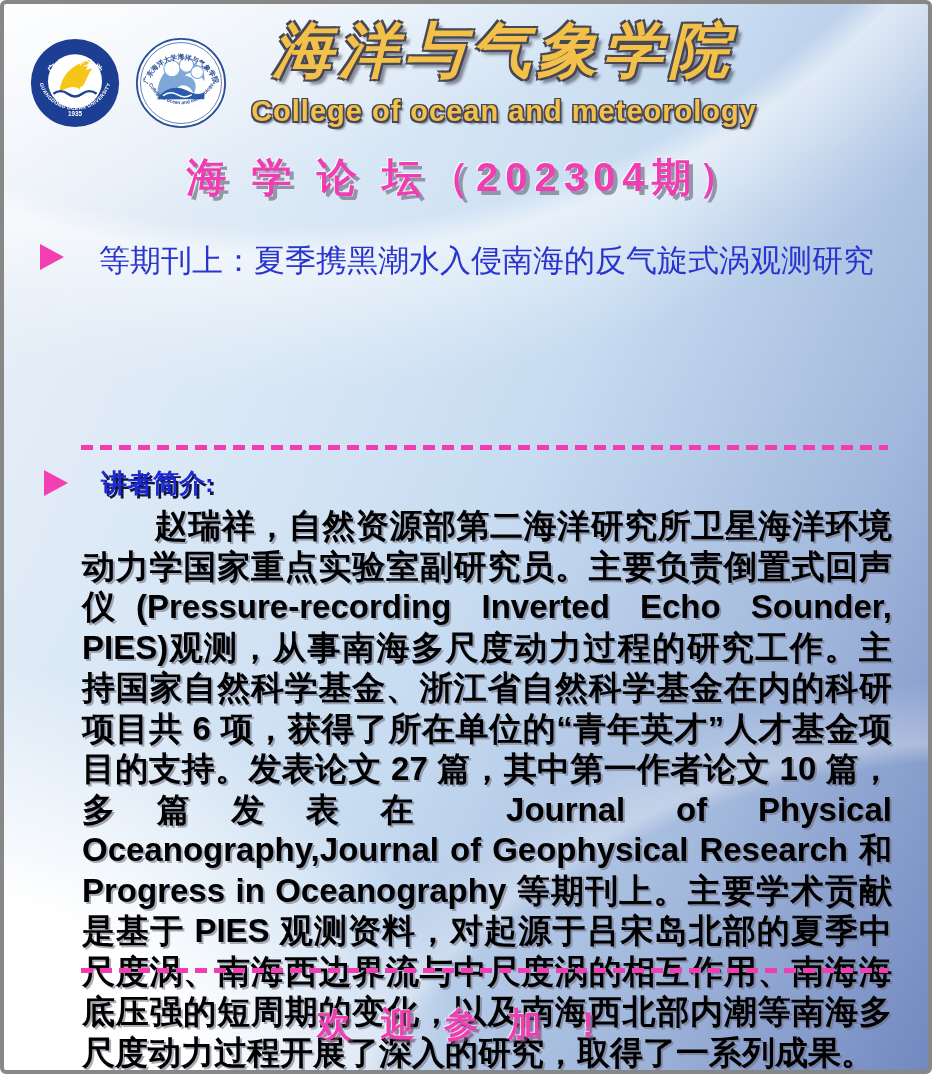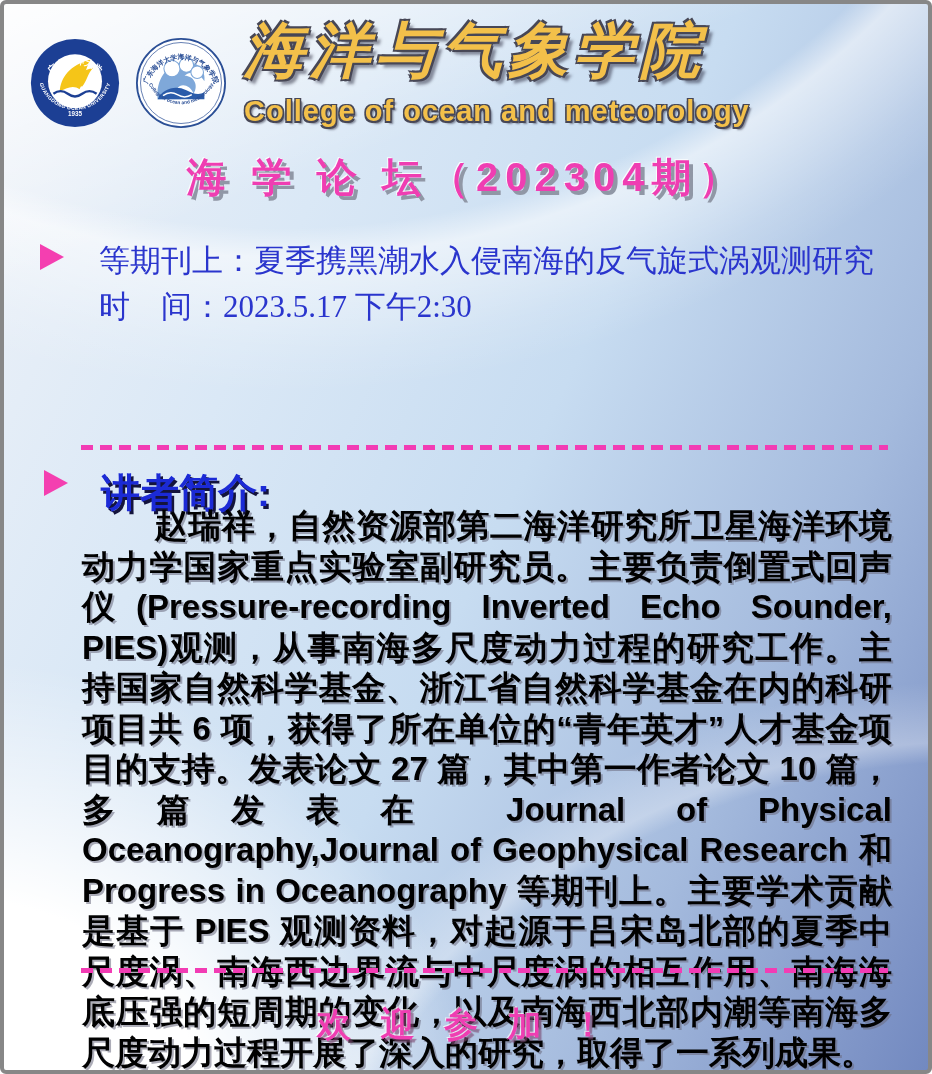--- a/index.html
+++ b/index.html
@@ -13,21 +13,21 @@
     font-family:"Liberation Sans",sans-serif;
     background:
       linear-gradient(160deg, rgba(255,255,255,.92) 0%, rgba(255,255,255,0) 20%),
       radial-gradient(90% 70% at -5% 105%, #ffffff 0%, #ffffff 30%, rgba(255,255,255,0) 62%),
       radial-gradient(140% 110% at 30% -45%, rgba(255,255,255,0) 60%, rgba(255,255,255,.55) 62.5%, rgba(255,255,255,.14) 70%, rgba(255,255,255,0) 74%),
       radial-gradient(120% 95% at 105% 130%, rgba(255,255,255,0) 62%, rgba(255,255,255,.30) 64%, rgba(255,255,255,0) 70%),
       linear-gradient(115deg, #eef2f8 0%, #dae8f6 28%, #c7dcf1 52%, #a4badd 76%, #7d93c6 95%, #7289c0 100%);
   }
   .logos{position:absolute;left:26px;top:34px;display:flex;gap:16px;}
   .logo{display:block;}
-  .titles{position:absolute;left:240px;top:8px;width:520px;text-align:left;}
+  .titles{position:absolute;left:240px;top:8px;width:520px;text-align:center;}
   .college-cn{
     font-family:"DejaVu Serif",serif;font-style:italic;font-weight:bold;
     font-size:60px;letter-spacing:6px;color:#f3c04a;line-height:76px;
     text-shadow:-2px -2px 0 #474756,2px -2px 0 #474756,-2px 2px 0 #474756,2px 2px 0 #474756,5px 5px 3px rgba(40,40,60,.5);
     white-space:nowrap;
   }
   .college-en{
     font-family:"Liberation Sans",sans-serif;font-weight:bold;
     font-size:29px;color:#f3c04a;line-height:34px;margin-top:6px;
     text-shadow:-1.5px -1.5px 0 #474756,1.5px -1.5px 0 #474756,-1.5px 1.5px 0 #474756,1.5px 1.5px 0 #474756,3px 3px 2px rgba(40,40,60,.5);
@@ -54,21 +54,21 @@
   }
   .info-line{height:46px;line-height:46px;white-space:nowrap;}
   .divider{
     position:absolute;left:77px;width:807px;height:5px;
     background:repeating-linear-gradient(to right,#f23cb4 0 12px,transparent 12px 19px);
   }
   .divider-top{top:441px;}
   .divider-bottom{top:964px;}
   .bio-heading{
     position:absolute;left:97px;top:462px;margin:0;
-    font-size:39px;font-weight:bold;color:#1b2ad6;
+    font-size:26px;font-weight:bold;color:#1b2ad6;
     text-shadow:2.5px 2.5px 0 #14143c;
     white-space:nowrap;
   }
   .bio-text{
     position:absolute;left:78px;top:502px;width:810px;margin:0;
     font-size:33px;font-weight:bold;line-height:40.5px;color:#010101;
     text-align:justify;text-indent:2.2em;
     text-shadow:2px 2px 0 rgba(105,105,125,.55);
   }
   .welcome{
@@ -126,21 +126,20 @@
   <div class="titles">
     <div class="college-cn">海洋与气象学院</div>
     <div class="college-en">College of ocean and meteorology</div>
   </div>
 
   <div class="forum-title">海 学 论 坛（202304期）</div>
 
   <span class="tri tri-1"></span>
   <div class="info">
     <div class="info-line">等期刊上：夏季携黑潮水入侵南海的反气旋式涡观测研究</div>
-    <div class="info-line">时　间：2023.5.17 下午2:30</div>
   </div>
 
   <div class="divider divider-top"></div>
 
   <span class="tri tri-2"></span>
   <h2 class="bio-heading">讲者简介:</h2>
   <p class="bio-text">赵瑞祥，自然资源部第二海洋研究所卫星海洋环境动力学国家重点实验室副研究员。主要负责倒置式回声仪(Pressure-recording Inverted Echo Sounder, PIES)观测，从事南海多尺度动力过程的研究工作。主持国家自然科学基金、浙江省自然科学基金在内的科研项目共 6 项，获得了所在单位的“青年英才”人才基金项目的支持。发表论文 27 篇，其中第一作者论文 10 篇，多篇发表在 Journal of Physical Oceanography,Journal of Geophysical Research 和 Progress in Oceanography 等期刊上。主要学术贡献是基于 PIES 观测资料，对起源于吕宋岛北部的夏季中尺度涡、南海西边界流与中尺度涡的相互作用、南海海底压强的短周期的变化，以及南海西北部内潮等南海多尺度动力过程开展了深入的研究，取得了一系列成果。</p>
 
   <div class="divider divider-bottom"></div>
 

